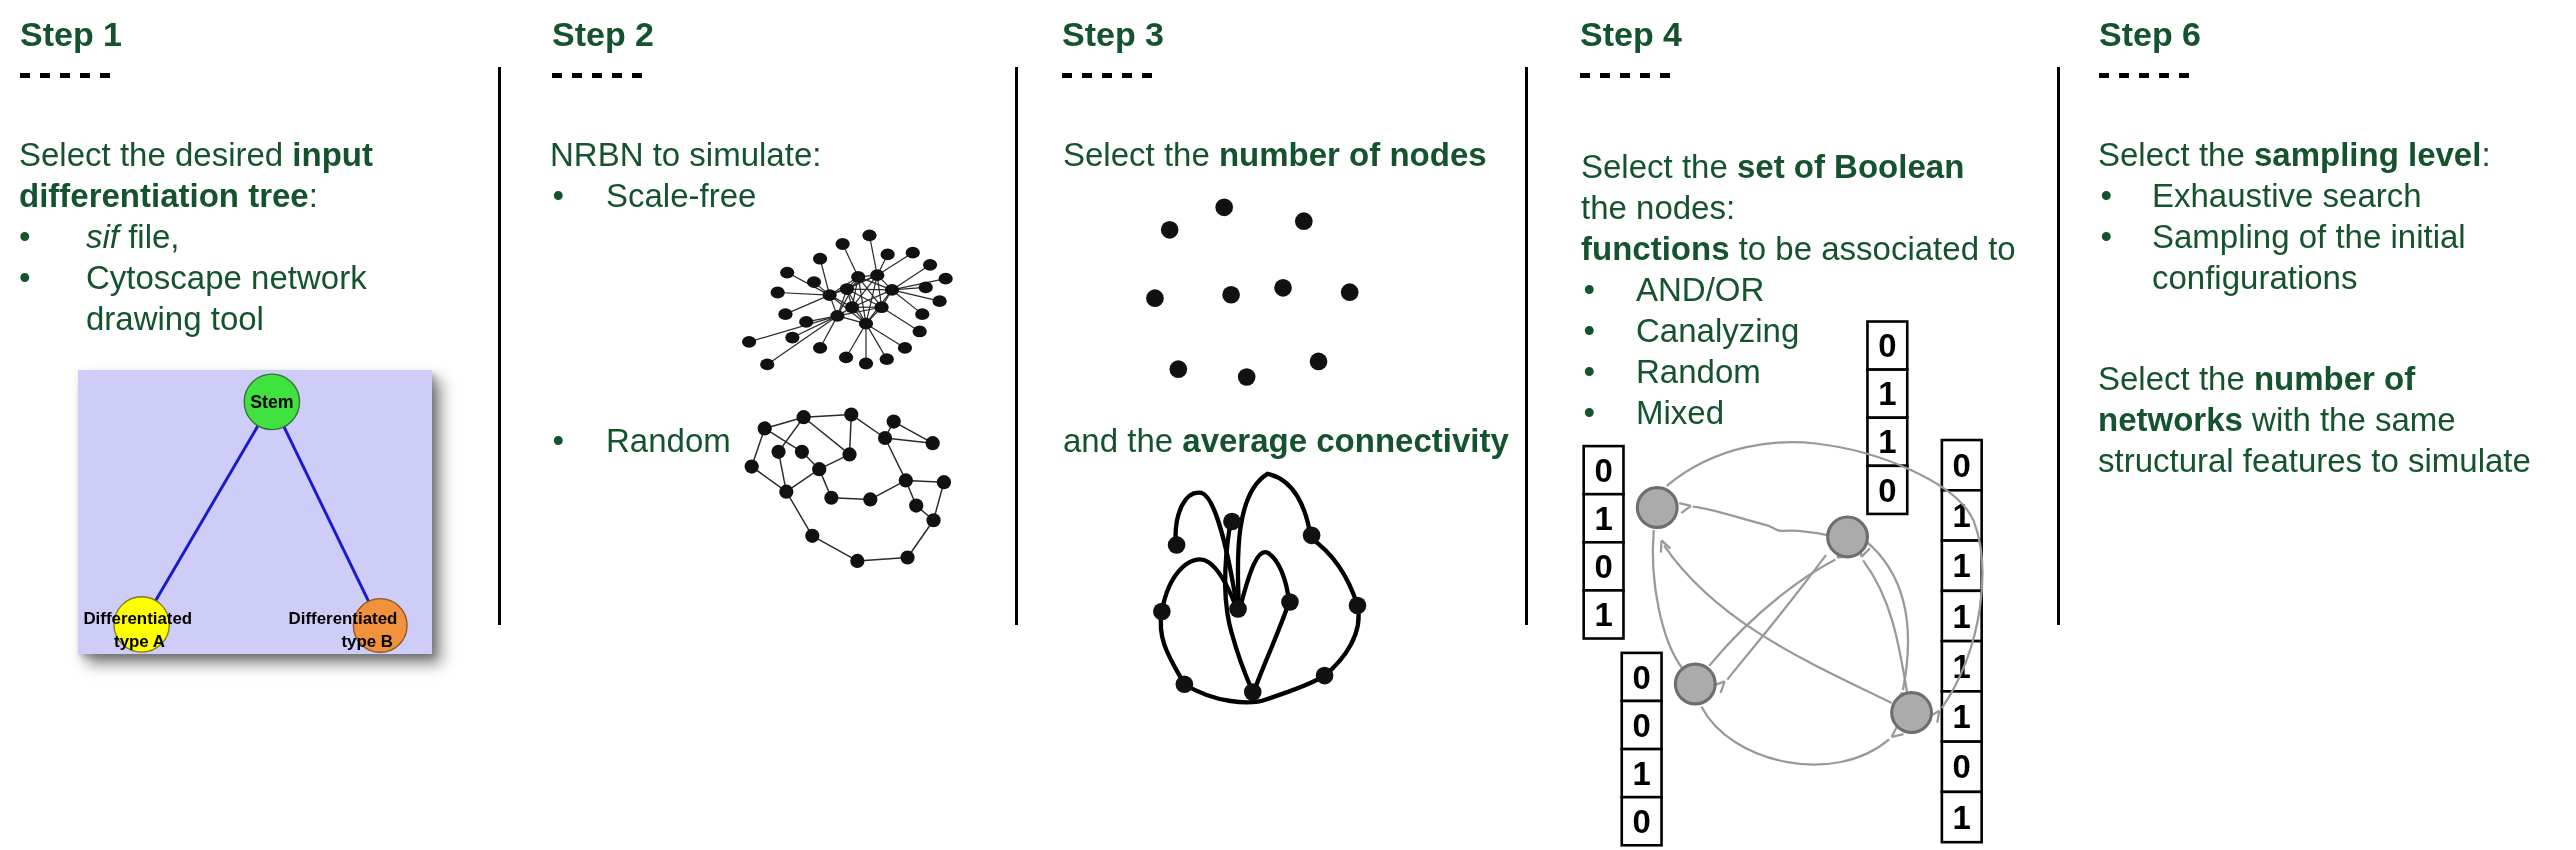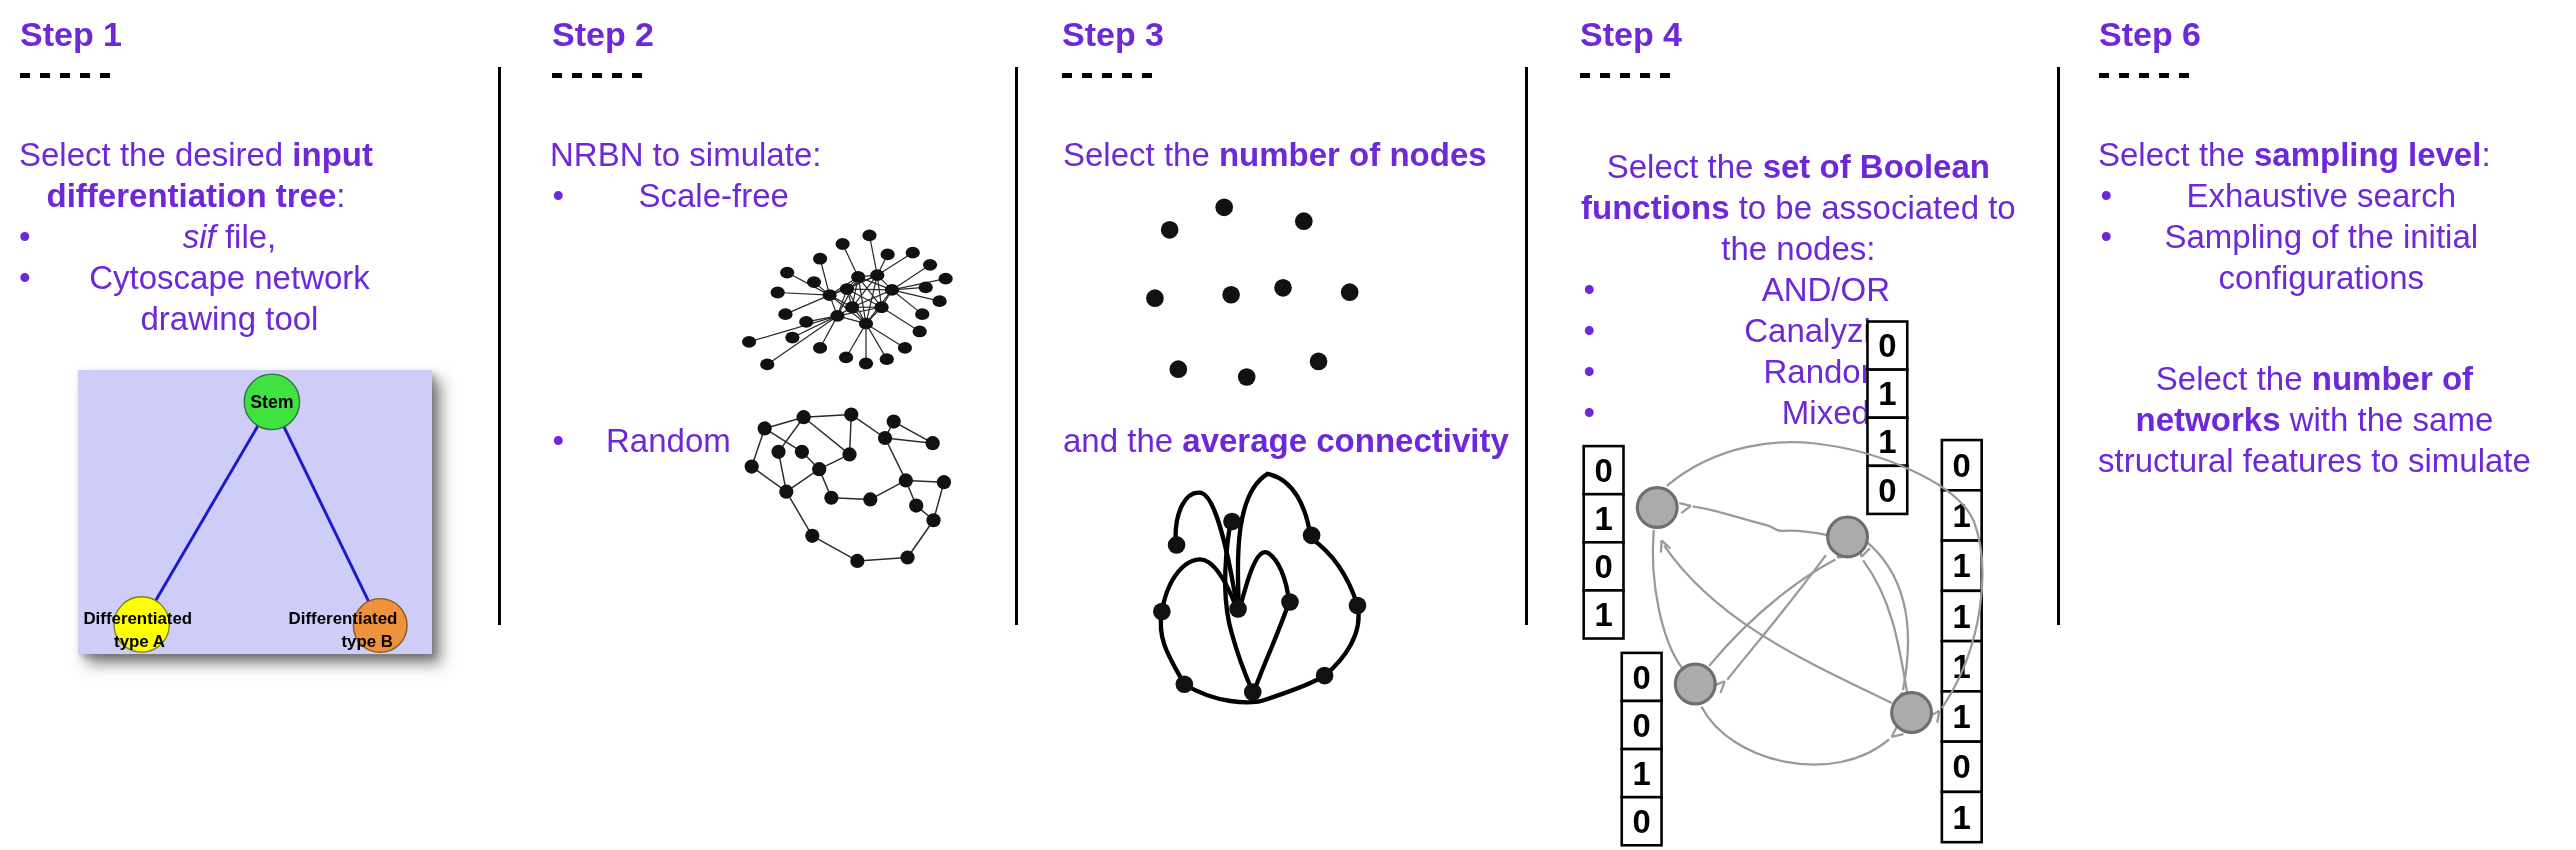--- a/index.html
+++ b/index.html
@@ -1,18 +1,18 @@
 <!DOCTYPE html>
 <html style="font-size:14px"><head><meta charset="utf-8">
 <style>
  html,body{margin:0;padding:0;background:#fff;}
  #page{position:relative;width:2576px;height:851px;background:#fff;overflow:hidden;
-   font-family:"Liberation Sans",sans-serif;color:#6d28d9;}
+   font-family:"Liberation Sans",sans-serif;color:#14532d;}
  .h{position:absolute;font-size:34px;line-height:41px;font-weight:bold;white-space:nowrap;}
- .t{position:absolute;font-size:33px;line-height:41px;white-space:nowrap;text-align:center;}
+ .t{position:absolute;font-size:33px;line-height:41px;white-space:nowrap;}
  .b{font-weight:bold;}
  .dash{position:absolute;height:5.2px;width:90px;background:repeating-linear-gradient(to right,#000 0,#000 10px,rgba(0,0,0,0) 10px,rgba(0,0,0,0) 20px);}
  .sep{position:absolute;width:2.6px;background:#000;top:67px;height:558px;}
  .li{position:relative;}
  .bu{position:absolute;}
 </style></head><body>
 <div id="page">
 <div class="sep" style="left:498px"></div>
 <div class="sep" style="left:1015px"></div>
 <div class="sep" style="left:1525px"></div>
@@ -42,22 +42,22 @@
       <div class="li" style="padding-left:56px"><span class="bu" style="left:2.6px">•</span>Random</div>
     </div>
 <div class="t" style="left:1063px;top:134px">
       <div>Select the <span class="b">number of nodes</span></div>
     </div>
 <div class="t" style="left:1063px;top:420px">
       <div>and the <span class="b">average connectivity</span></div>
     </div>
 <div class="t" style="left:1581px;top:146px">
       <div>Select the <span class="b">set of Boolean</span></div>
+      <div>the nodes:</div>
       <div><span class="b">functions</span> to be associated to</div>
-      <div>the nodes:</div>
       <div class="li" style="padding-left:55px"><span class="bu" style="left:2.6px">•</span>AND/OR</div>
       <div class="li" style="padding-left:55px"><span class="bu" style="left:2.6px">•</span>Canalyzing</div>
       <div class="li" style="padding-left:55px"><span class="bu" style="left:2.6px">•</span>Random</div>
       <div class="li" style="padding-left:55px"><span class="bu" style="left:2.6px">•</span>Mixed</div>
     </div>
 <div class="t" style="left:2098px;top:134px">
       <div>Select the <span class="b">sampling level</span>:</div>
       <div class="li" style="padding-left:54px"><span class="bu" style="left:2.6px">•</span>Exhaustive search</div>
       <div class="li" style="padding-left:54px"><span class="bu" style="left:2.6px">•</span>Sampling of the initial</div>
       <div style="padding-left:54px">configurations</div>

